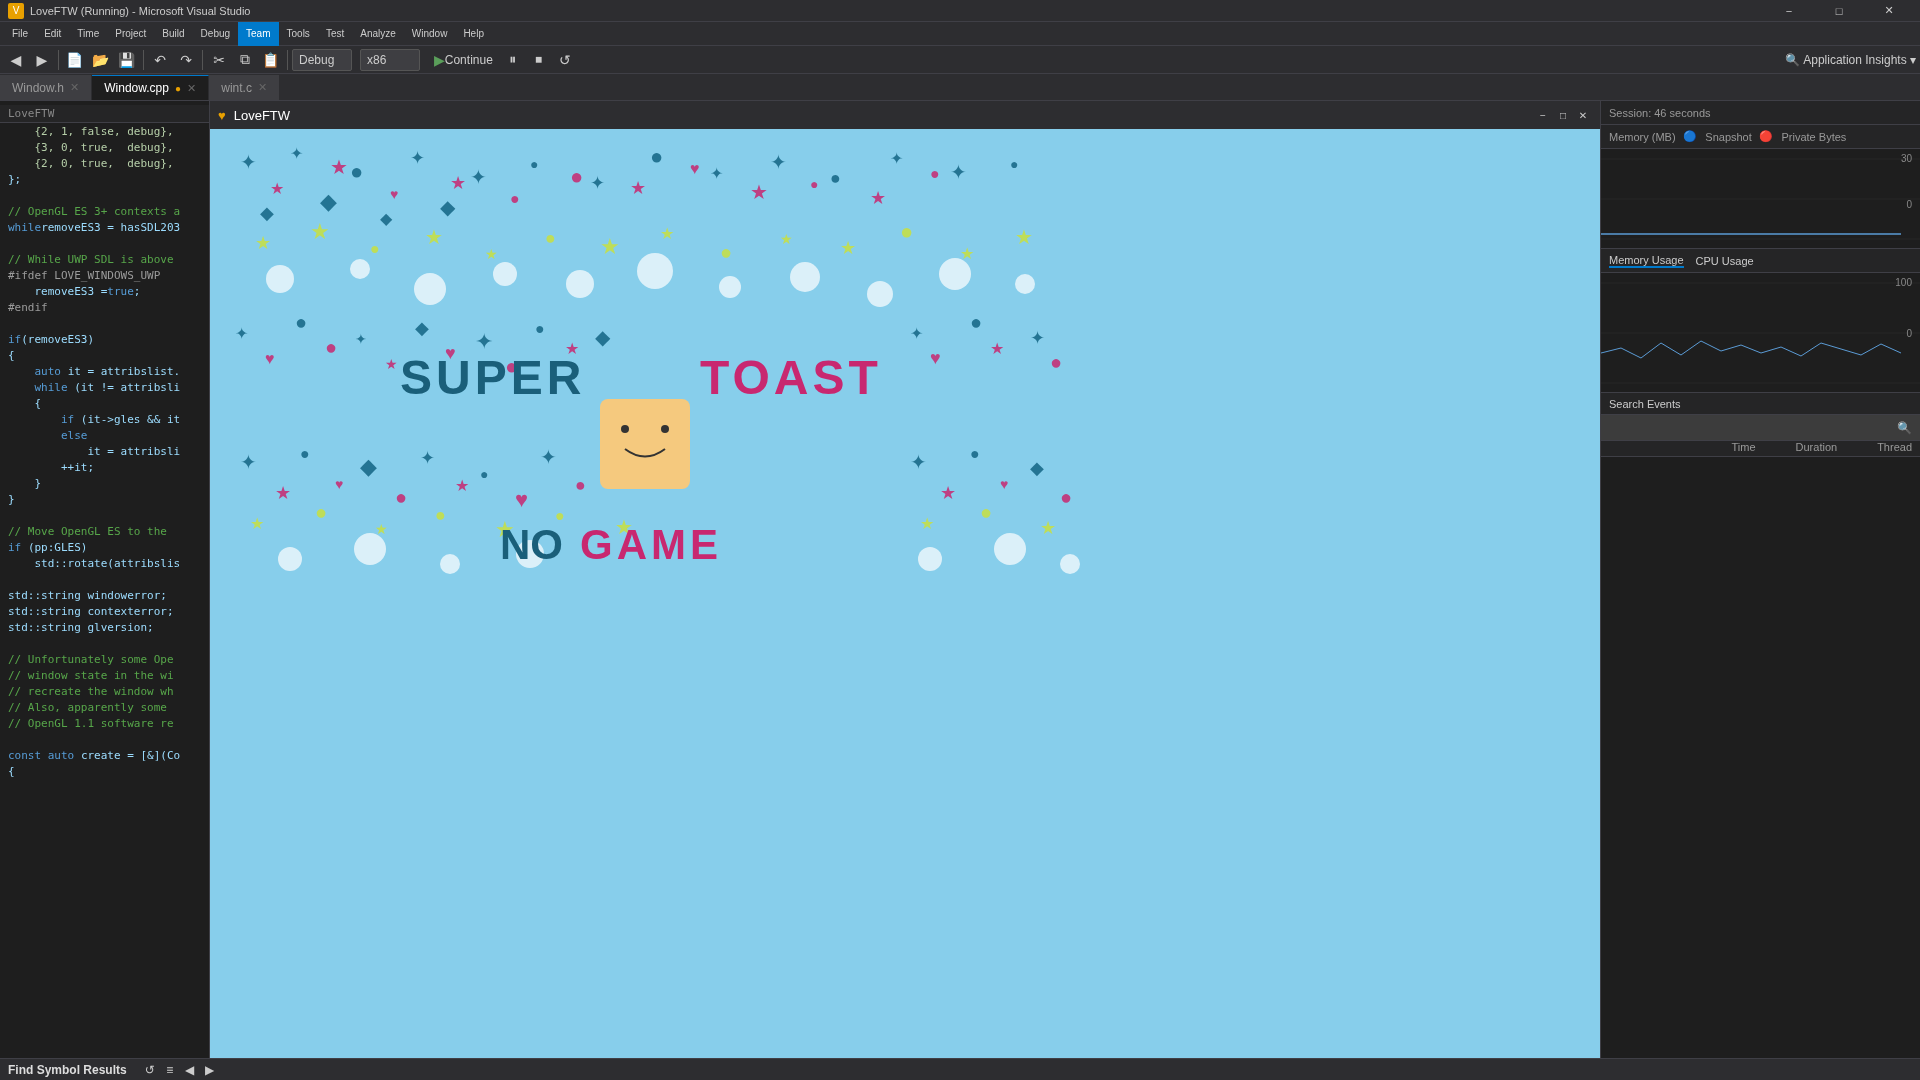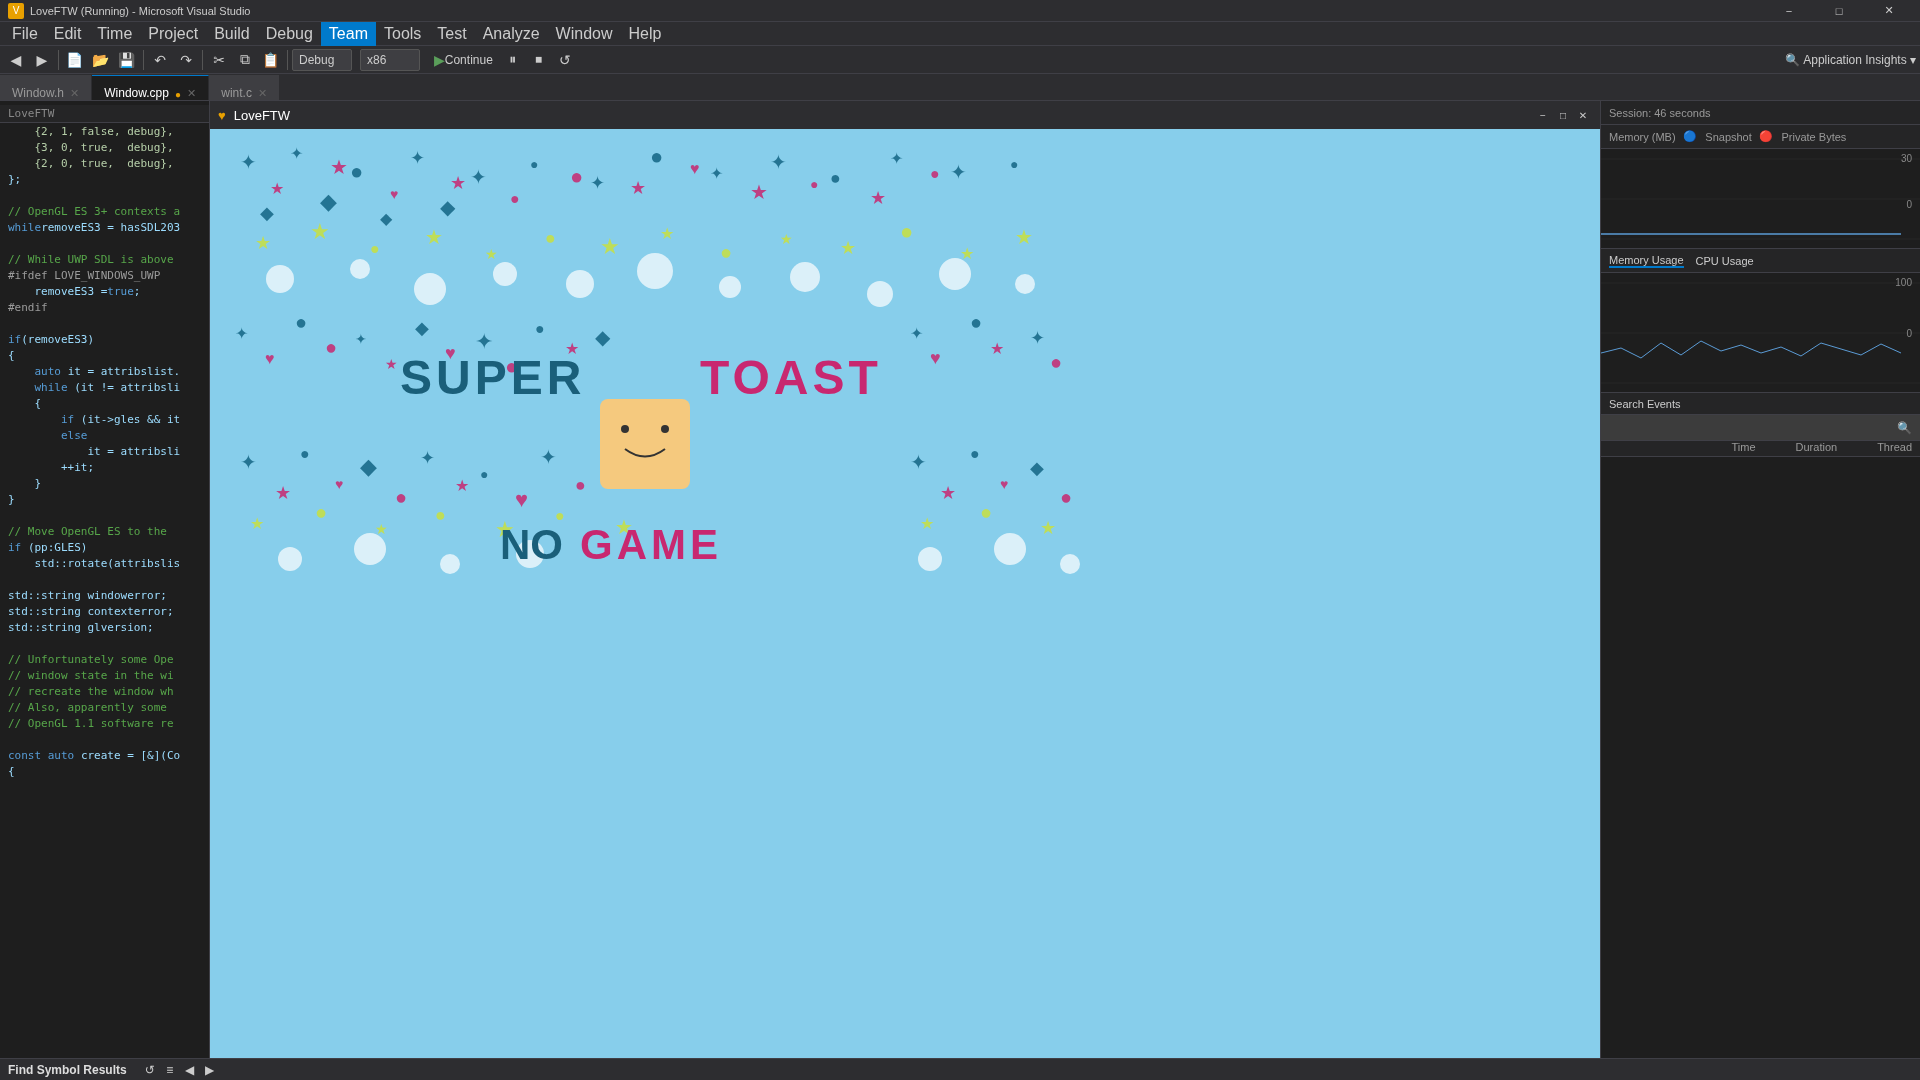--- a/index.html
+++ b/index.html
@@ -44,21 +44,21 @@
     }
 
     
     #menu-bar {
       height: 24px;
       background: #2d2d30;
       display: flex;
       align-items: center;
       padding: 0 4px;
       border-bottom: 1px solid #3f3f46;
-      font-size: 16px;
+      font-size: 10px;
       color: #ccc;
     }
     .menu-item {
       padding: 2px 8px;
       cursor: pointer;
       height: 24px;
       display: flex; align-items: center;
     }
     .menu-item.active { background: #007acc; color: white; }
 
@@ -108,21 +108,21 @@
     #tab-bar {
       height: 27px;
       background: #2d2d30;
       display: flex;
       align-items: flex-end;
       border-bottom: 1px solid #3f3f46;
     }
     .tab {
       height: 25px;
       padding: 0 12px;
-      display: flex; align-items: flex-end;
+      display: flex; align-items: center;
       background: #3e3e42;
       border-right: 1px solid #2d2d30;
       cursor: pointer;
       font-size: 12px;
       color: #999;
       gap: 6px;
     }
     .tab.active { background: #1e1e1e; color: #fff; border-top: 1px solid #007acc; }
     .tab .tab-close { color: #666; font-size: 11px; }
 

